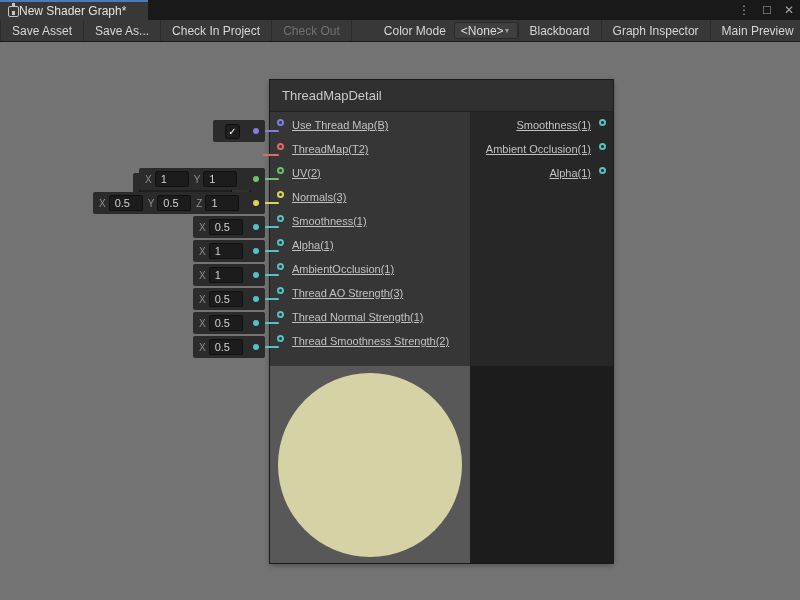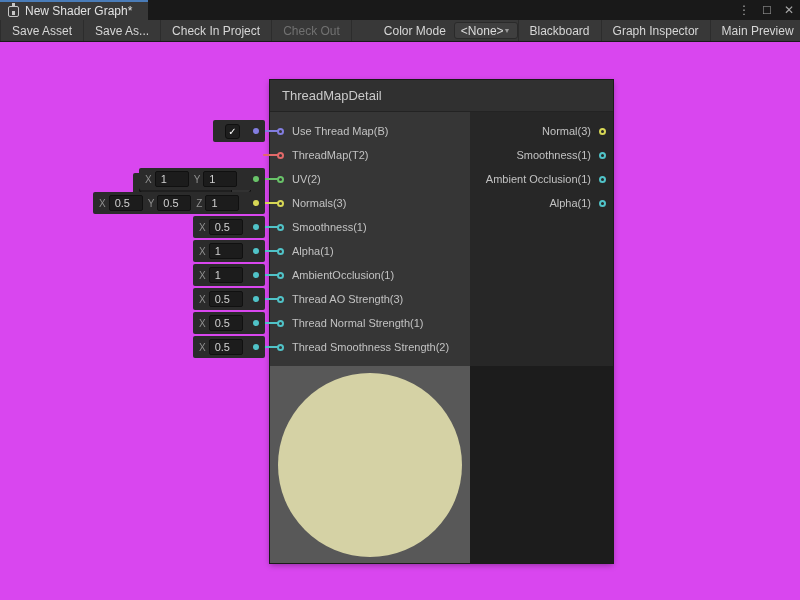--- a/index.html
+++ b/index.html
@@ -9,21 +9,21 @@
     background: #202020;
     color: #d4d4d4;
     -webkit-font-smoothing: antialiased;
   }
   
   .tabbar {
     position: relative; height: 20px; background: #191919;
     display: flex; align-items: stretch;
   }
   .tab {
-    display: flex; align-items: center; gap: 6px;
+    display: flex; align-items: center; 
     width: 148px; padding: 0 8px;
     background: #383838; border-top: 2px solid #4a7cb8;
     font-size: 12px; color: #e2e2e2; white-space: nowrap;
   }
   .sg-icon {
     position: relative; width: 11px; height: 11px;
     border: 1px solid #c6c6c6; border-radius: 2px; flex: 0 0 auto;
   }
   .sg-icon::before {
     content: ""; position: absolute; left: 3px; top: -4px;
@@ -54,37 +54,37 @@
   .tb-label { display: flex; align-items: center; padding: 0 8px; margin-left: 24px; white-space: nowrap; }
   .tb-dropdown {
     display: flex; align-items: center; justify-content: space-between;
     width: 98px; margin: 2px 0; padding: 0 6px;
     background: #3f3f3f; border: 1px solid #2a2a2a; border-radius: 3px;
     color: #dcdcdc; white-space: nowrap;
   }
   .tb-dropdown .arrow { font-size: 7px; color: #9a9a9a; }
   .tb-right { margin-left: auto; display: flex; align-items: stretch; }
   
-  .canvas { position: relative; width: 800px; height: 558px; background: #d946ef; }
+  .canvas { position: relative; width: 800px; height: 558px; background: #737373; }
   
   .node {
     position: absolute; left: 270px; top: 38px; width: 343px; height: 483px;
     box-shadow: 0 0 0 1px #1a1a1a, 0 2px 6px rgba(0,0,0,.35);
   }
   .node-header {
     height: 32px; background: #303030; border-bottom: 1px solid #232323;
     display: flex; align-items: center; padding: 0 12px;
     font-size: 13px; color: #c9c9c9;
   }
   .node-body { display: flex; height: 254px; }
   .col-in  { width: 200px; background: #363636; padding-top: 7px; }
   .col-out { width: 143px; background: #272727; padding-top: 7px; }
   .port-row {
-    height: 24px; display: flex; align-items: center; gap: 8px;
-    padding-left: 7px; font-size: 11px; color: #c2c2c2; white-space: nowrap;
+    height: 24px; display: flex; gap: 8px;
+    padding-left: 7px; font-size: 11px; color: #c2c2c2; white-space: nowrap; text-decoration: underline;
   }
   .port-row.out { justify-content: flex-end; padding-left: 0; padding-right: 7px; }
   .port-circle {
     width: 7px; height: 7px; border: 2px solid #888; border-radius: 50%;
     flex: 0 0 auto; background: transparent;
   }
   .node-preview { display: flex; height: 197px; }
   .preview-box { width: 200px; background: #585858; display: flex; align-items: center; justify-content: center; }
   .preview-sphere { width: 184px; height: 184px; border-radius: 50%; background: #d5d2a5; }
   .preview-void { flex: 1; background: #1c1c1c; }
@@ -202,24 +202,20 @@
         <div class="port-row">
           <span class="port-circle" style="border-color: rgb(80, 195, 200);"></span>
           <span>Thread Normal Strength(1)</span>
         </div>
         <div class="port-row">
           <span class="port-circle" style="border-color: rgb(80, 195, 200);"></span>
           <span>Thread Smoothness Strength(2)</span>
         </div>
       </div>
       <div class="col-out">
-        <div class="port-row out">
-          <span>Normal(3)</span>
-          <span class="port-circle" style="border-color: rgb(215, 215, 85);"></span>
-        </div>
         <div class="port-row out">
           <span>Smoothness(1)</span>
           <span class="port-circle" style="border-color: rgb(80, 195, 200);"></span>
         </div>
         <div class="port-row out">
           <span>Ambient Occlusion(1)</span>
           <span class="port-circle" style="border-color: rgb(80, 195, 200);"></span>
         </div>
         <div class="port-row out">
           <span>Alpha(1)</span>

